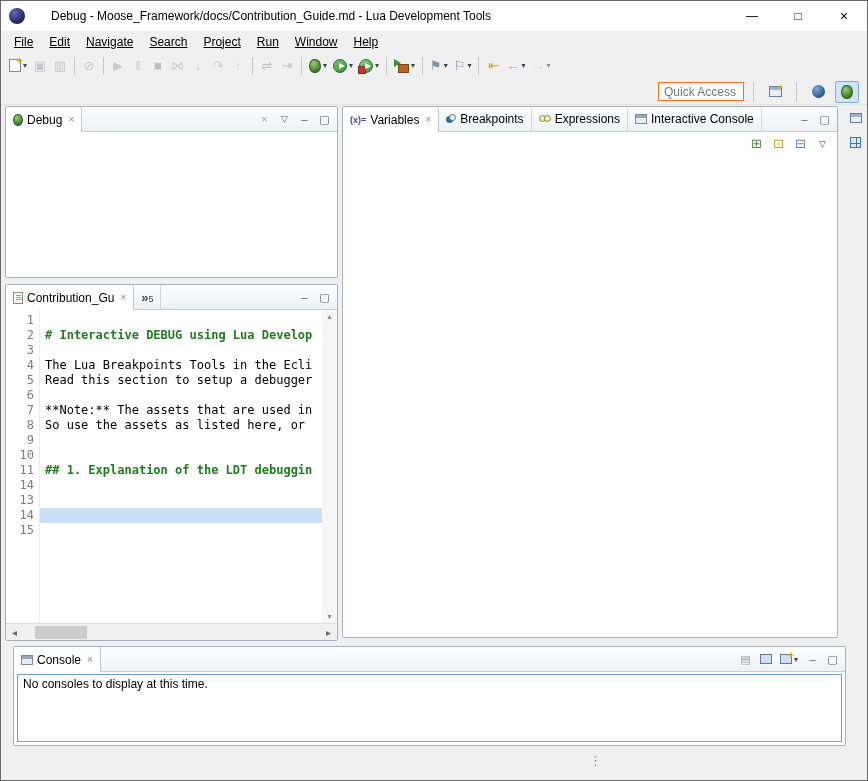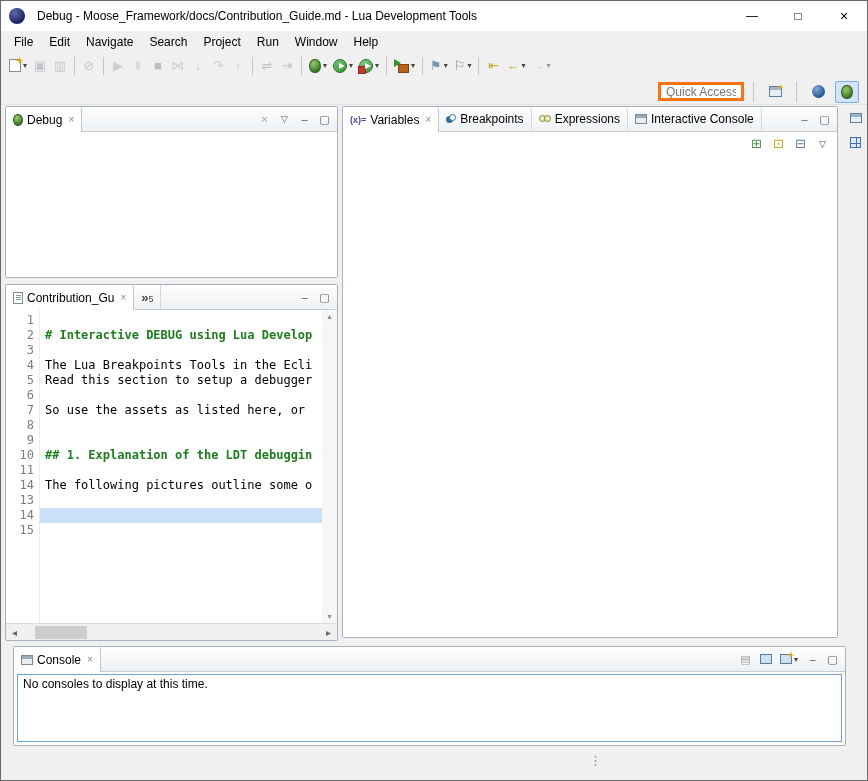--- a/index.html
+++ b/index.html
@@ -9,41 +9,41 @@
   .window {
     position: relative; width: 868px; height: 781px;
     background: #f0f0f0; border: 1px solid #686868; overflow: hidden;
     font-family: "Liberation Sans", "DejaVu Sans", sans-serif; font-size: 12px; color: #000;
   }
 
   
   .titlebar { height: 30px; background: #fff; display: flex; align-items: center; padding-left: 8px; }
   .app-icon { width: 16px; height: 16px; border-radius: 50%;
     background: radial-gradient(circle at 35% 30%, #5a6ab0, #1a1f5e 72%); flex: none; }
-  .title-text { margin-left: 12px; white-space: nowrap; }
+  .title-text { margin-left: 26px; white-space: nowrap; }
   .win-controls { margin-left: auto; display: flex; height: 100%; }
   .win-btn { width: 46px; height: 100%; display: flex; align-items: center; justify-content: center; font-size: 12px; }
   .win-btn.close-btn { font-size: 14px; }
 
   
   .menubar { height: 21px; background: #f0f0f0; display: flex; align-items: center; padding-left: 5px; }
-  .menu-item { padding: 17px 8px; }
+  .menu-item { padding: 17px 8px; text-decoration: underline; }
 
   
   .toolbar-row { height: 27px; background: #f0f0f0; display: flex; align-items: center; padding: 0 5px; }
   .tb-group { display: inline-flex; align-items: center; }
   .tb-sep { width: 1px; height: 18px; background: #c6c6c6; margin: 0 4px; flex: none; }
   .tb-sep.tall { height: 20px; }
   .tb-btn { height: 22px; min-width: 20px; display: inline-flex; align-items: center; justify-content: center; padding: 0 2px; border: 1px solid transparent; }
   .tb-glyph { font-size: 13px; line-height: 1; }
   .dim { opacity: .55; filter: grayscale(.6); }
   .dd { font-size: 8px; color: #444; margin-left: 2px; }
 
   .toolbar2 { height: 26px; background: #f0f0f0; display: flex; align-items: center; justify-content: flex-end; padding-right: 8px; gap: 5px; border-bottom: 1px solid #e3e3e3; }
-  .quick-access { width: 86px; height: 19px; border: 3px solid #f97316; background: #fff; font: 12px "Liberation Sans", sans-serif; padding: 0 5px; color: #0c4a6e; }
+  .quick-access { width: 86px; height: 19px; border: 1px solid #f97316; background: #fff; font: 12px "Liberation Sans", sans-serif; padding: 0 5px; color: #0c4a6e; }
   .persp-btn { width: 24px; height: 22px; display: inline-flex; align-items: center; justify-content: center; border: 1px solid transparent; border-radius: 2px; }
   .persp-btn.selected { background: #d2e4f6; border-color: #7aade0; }
 
   
   .icon-new { width: 12px; height: 13px; background: #fff; border: 1px solid #8a8a8a; position: relative; display: inline-block; }
   .icon-new::after { content: ""; position: absolute; right: -3px; top: -3px; width: 7px; height: 7px; background: #e2b007;
     clip-path: polygon(50% 0,63% 37%,100% 50%,63% 63%,50% 100%,37% 63%,0 50%,37% 37%); }
   .icon-bug { width: 12px; height: 14px; border-radius: 50%/55%; border: 1px solid #2d5f21; display: inline-block;
     background: radial-gradient(circle at 35% 30%, #9ccb6a, #3a7a2a 72%); }
   .icon-bug.sm { width: 10px; height: 12px; }
@@ -342,26 +342,26 @@
           <div class="ln">14</div>
           <div class="ln">15</div>
         </div>
       <div class="code" id="code-lines">
           <div class="code-line"></div>
           <div class="code-line heading"># Interactive DEBUG using Lua Develop</div>
           <div class="code-line"></div>
           <div class="code-line">The Lua Breakpoints Tools in the Ecli</div>
           <div class="code-line">Read this section to setup a debugger</div>
           <div class="code-line"></div>
+          <div class="code-line">**Note:** The assets that are used in</div>
           <div class="code-line">So use the assets as listed here, or </div>
           <div class="code-line"></div>
           <div class="code-line"></div>
           <div class="code-line heading">## 1. Explanation of the LDT debuggin</div>
           <div class="code-line"></div>
-          <div class="code-line">The following pictures outline some o</div>
           <div class="code-line"></div>
           <div class="code-line caret"></div>
         </div>
       <div class="vscroll">
         <span>▴</span>
         <span>▾</span>
       </div>
     </div>
     <div class="hscroll">
       <span class="arr">◂</span>

